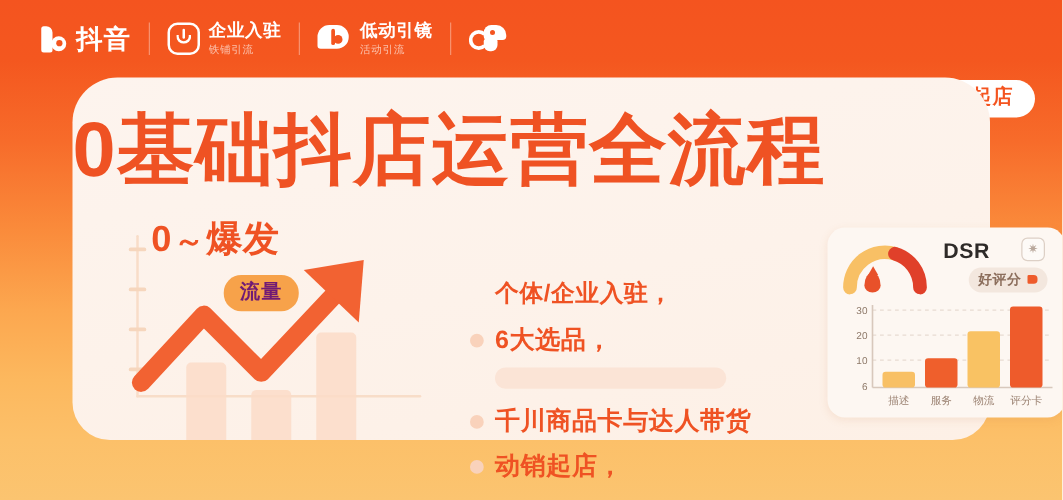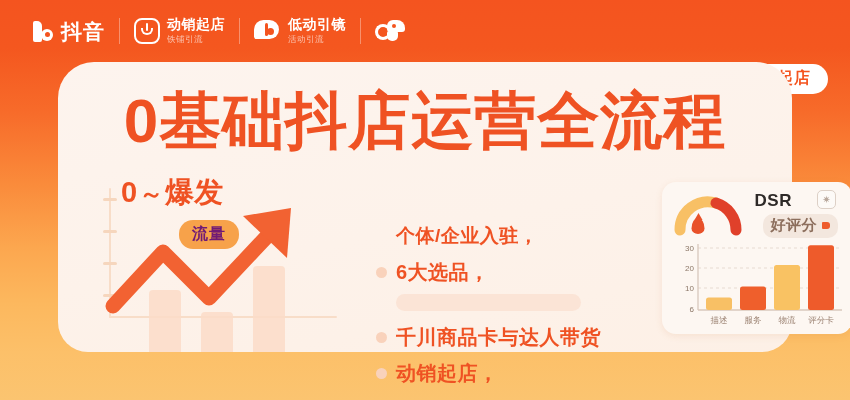--- a/index.html
+++ b/index.html
@@ -124,21 +124,20 @@
   #card {
     position:absolute; left:58px; top:62px;
     width:734px; height:290px;
     background: linear-gradient(170deg,#fdf4ee 0%, #fdf2ea 55%, #fdf0e6 100%);
     border-radius:36px 36px 30px 30px;
   }
 
   
   #headline {
     position:absolute; left:0; top:28px; width:734px;
-    text-align:center;
     font-size:62px; font-weight:bold; color:#ef5223;
     letter-spacing:1px; line-height:1;
     white-space:nowrap;
   }
 
   
   #illus {
     position:absolute; left:0px; top:118px; width:262px; height:172px;margin-left:33px;
   }
   .axis-v {
@@ -210,21 +209,21 @@
     width:19px; height:19px; border-radius:5px;
     border:1px solid #ddd0c6; background:#fdfaf7;
     display:flex; align-items:center; justify-content:center;
   }
   .dsr-sq .sq-star { color:#b9a89c; font-size:10px; line-height:1; }
   .dsr-chip {
     position:absolute; right:14px; top:32px;
     background:#f3e7de; border-radius:10px;
     padding:2px 8px 3px; display:flex; align-items:center; gap:5px;
   }
-  .dsr-chip .chip-t { font-size:15px; font-weight:bold; color:#8c6e5c; letter-spacing:.5px; }
+  .dsr-chip .chip-t { font-size:11px; font-weight:bold; color:#8c6e5c; letter-spacing:.5px; }
   .dsr-chip .chip-flag {
     width:8px; height:7px; background:#ee5b2b; border-radius:1px 3px 3px 1px;
   }
   .gauge { position:absolute; left:10px; top:6px; width:72px; height:48px; }
   .gauge-drop {
     position:absolute; left:36px; top:36px; width:13px; height:16px;
     background:#e8512a; border-radius:50% 50% 50% 50% / 65% 65% 35% 35%;
     transform:translateX(-50%);
   }
   .gauge-drop:after {
@@ -256,21 +255,21 @@
       </div>
 
       <span class="logo-divider"></span>
 
       <div class="logo-item">
         <span class="box-icon">
           <span class="bi-stem"></span>
             <span class="bi-smile"></span>
         </span>
         <span class="logo-stack">
-          <span class="l1">动销起店</span>
+          <span class="l1">企业入驻</span>
           <span class="l2">铁铺引流</span>
         </span>
       </div>
 
       <span class="logo-divider"></span>
 
       <div class="logo-item">
         <span class="bubble-icon">
           <span class="bub"></span>
             <span class="bub-stem"></span>

